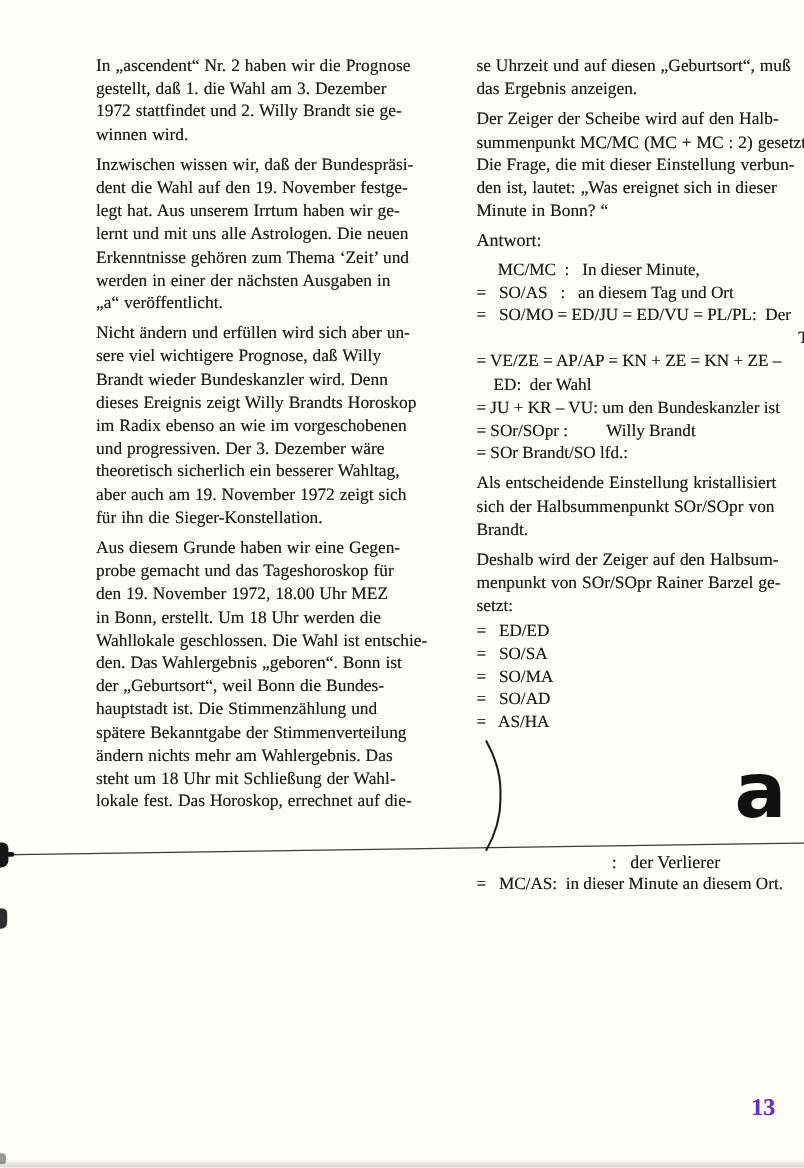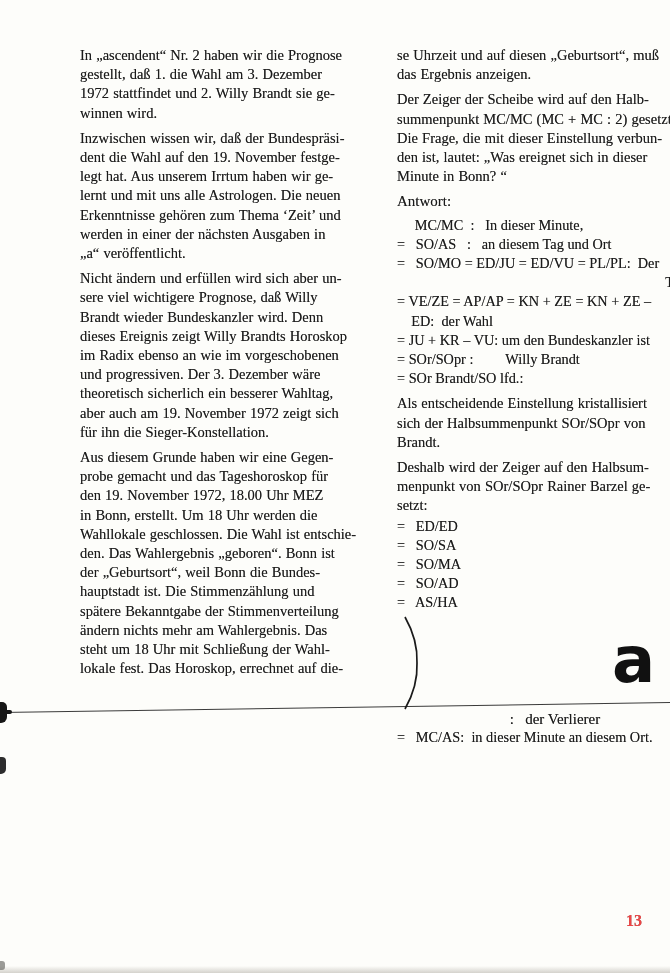--- a/index.html
+++ b/index.html
@@ -49,22 +49,22 @@
     left:612px;top:630px;
     font-family:"DejaVu Sans","Liberation Sans",sans-serif;
     font-weight:bold;
     font-size:64px;line-height:60px;
     color:#111;
     letter-spacing:-2px;
   }
   .pagenum{
     position:absolute;
     left:626px;top:912px;
-    font-size:16px;font-weight:bold;
-    color:#ef4444;
+    font-size:20px;font-weight:bold;
+    color:#6d28d9;
     text-shadow:0 0 0.4px rgba(0,0,0,.5);
   }
   .artifact-line{
     position:absolute;
     left:-2px;top:712px;
     width:676px;height:0;
     border-top:1.4px solid rgba(25,25,25,.85);
     transform:rotate(-0.85deg);
     transform-origin:left center;
   }

